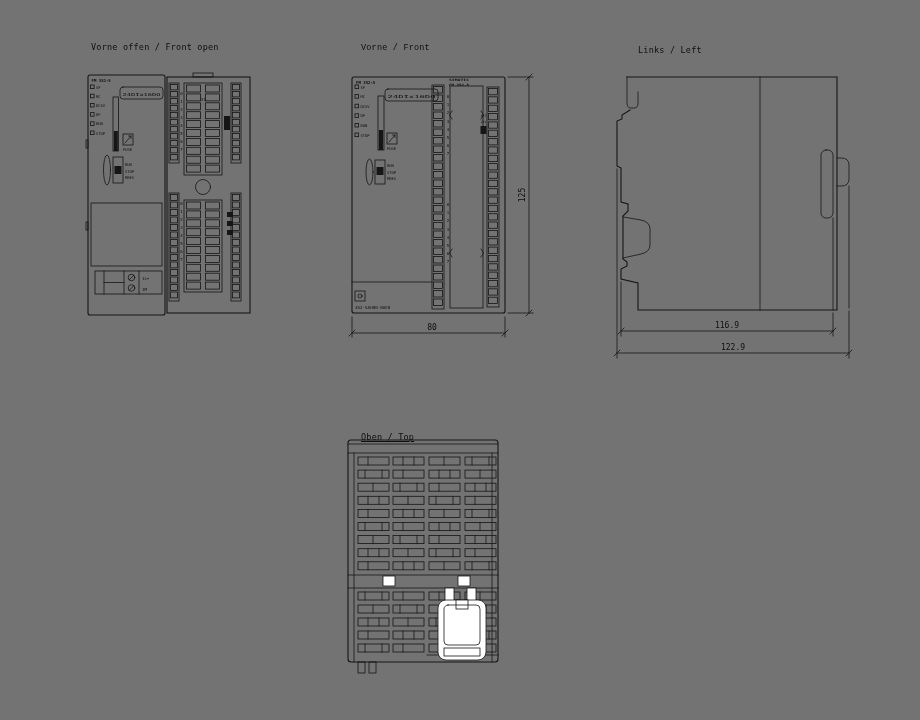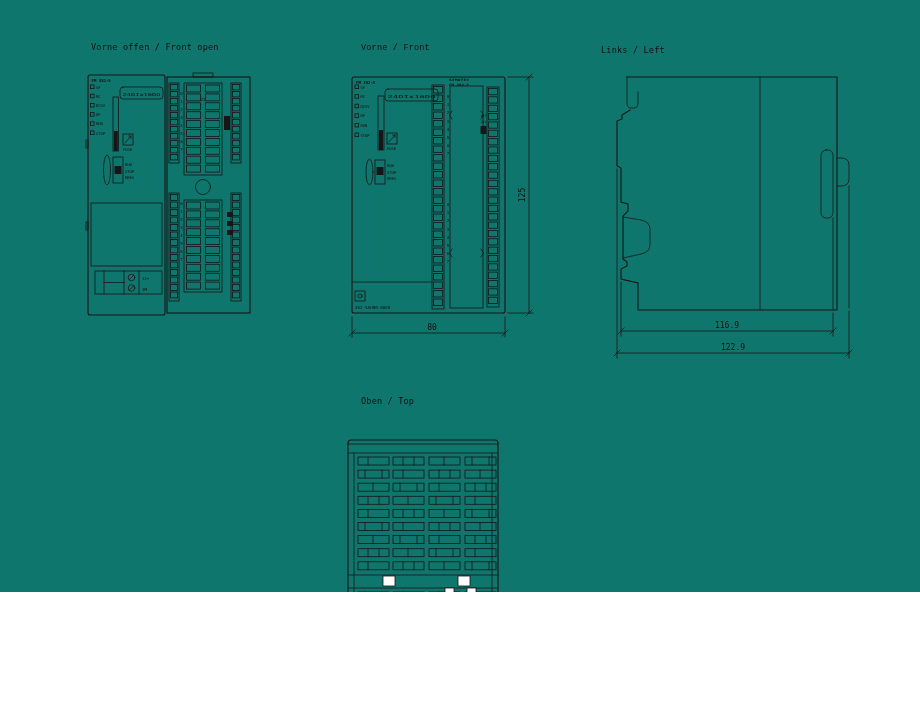--- a/index.html
+++ b/index.html
@@ -1,34 +1,34 @@
 <!DOCTYPE html>
 <html><head>
 <meta charset="utf-8">
 <style>
   html,body{margin:0;padding:0;background:#ffffff;}
-  #canvas{position:relative;width:920px;height:592px;background:#0f766e;overflow:hidden;
+  #canvas{position:relative;width:920px;height:720px;background:#737373;overflow:hidden;
           font-family:"DejaVu Sans Mono",monospace;}
   svg{position:absolute;overflow:visible;}
   .ln{fill:none;stroke:#161616;stroke-width:.8;stroke-linecap:square;stroke-linejoin:miter;}
   .ln2{fill:none;stroke:#161616;stroke-width:1.1;stroke-linecap:square;}
   .lnw{fill:#ffffff;stroke:#161616;stroke-width:.8;}
   .fl{fill:#161616;stroke:none;}
   text{fill:#0f0f0f;font-family:"DejaVu Sans Mono",monospace;}
   .view-label{position:absolute;font-size:8.5px;letter-spacing:.2px;color:#0f0f0f;white-space:pre;}
 </style>
 </head>
 <body>
 
 <div id="canvas">
 
   <div class="view-label" style="left:91px;top:42px;">Vorne offen / Front open</div>
   <div class="view-label" style="left:361px;top:43px;font-family:Liberation Mono, monospace;">Vorne / Front</div>
-  <div class="view-label" style="left:601px;top:45px;">Links / Left</div>
-  <div class="view-label" style="left:361px;top:396px;">Oben / Top</div>
+  <div class="view-label" style="left:638px;top:45px;">Links / Left</div>
+  <div class="view-label" style="left:361px;top:432px;text-decoration:underline;">Oben / Top</div>
 
   <svg id="svg-fo" style="left:85px;top:70px;" width="172" height="252" viewBox="0 0 172 252">
 
     <rect class="ln2" x="3" y="5" width="77" height="240" rx="2"></rect>
     <rect class="ln" x="1" y="70" width="2" height="8"></rect>
     <rect class="ln" x="1" y="152" width="2" height="8"></rect>
     <text x="6.5" y="12" font-size="4" font-weight="bold">FM 352-5</text>
     <g id="g-fo-leds">
         <rect x="5.5" y="15" width="3.6" height="3.6" class="ln"></rect>
         <text x="11" y="18.5" font-size="3.8">SF</text>

